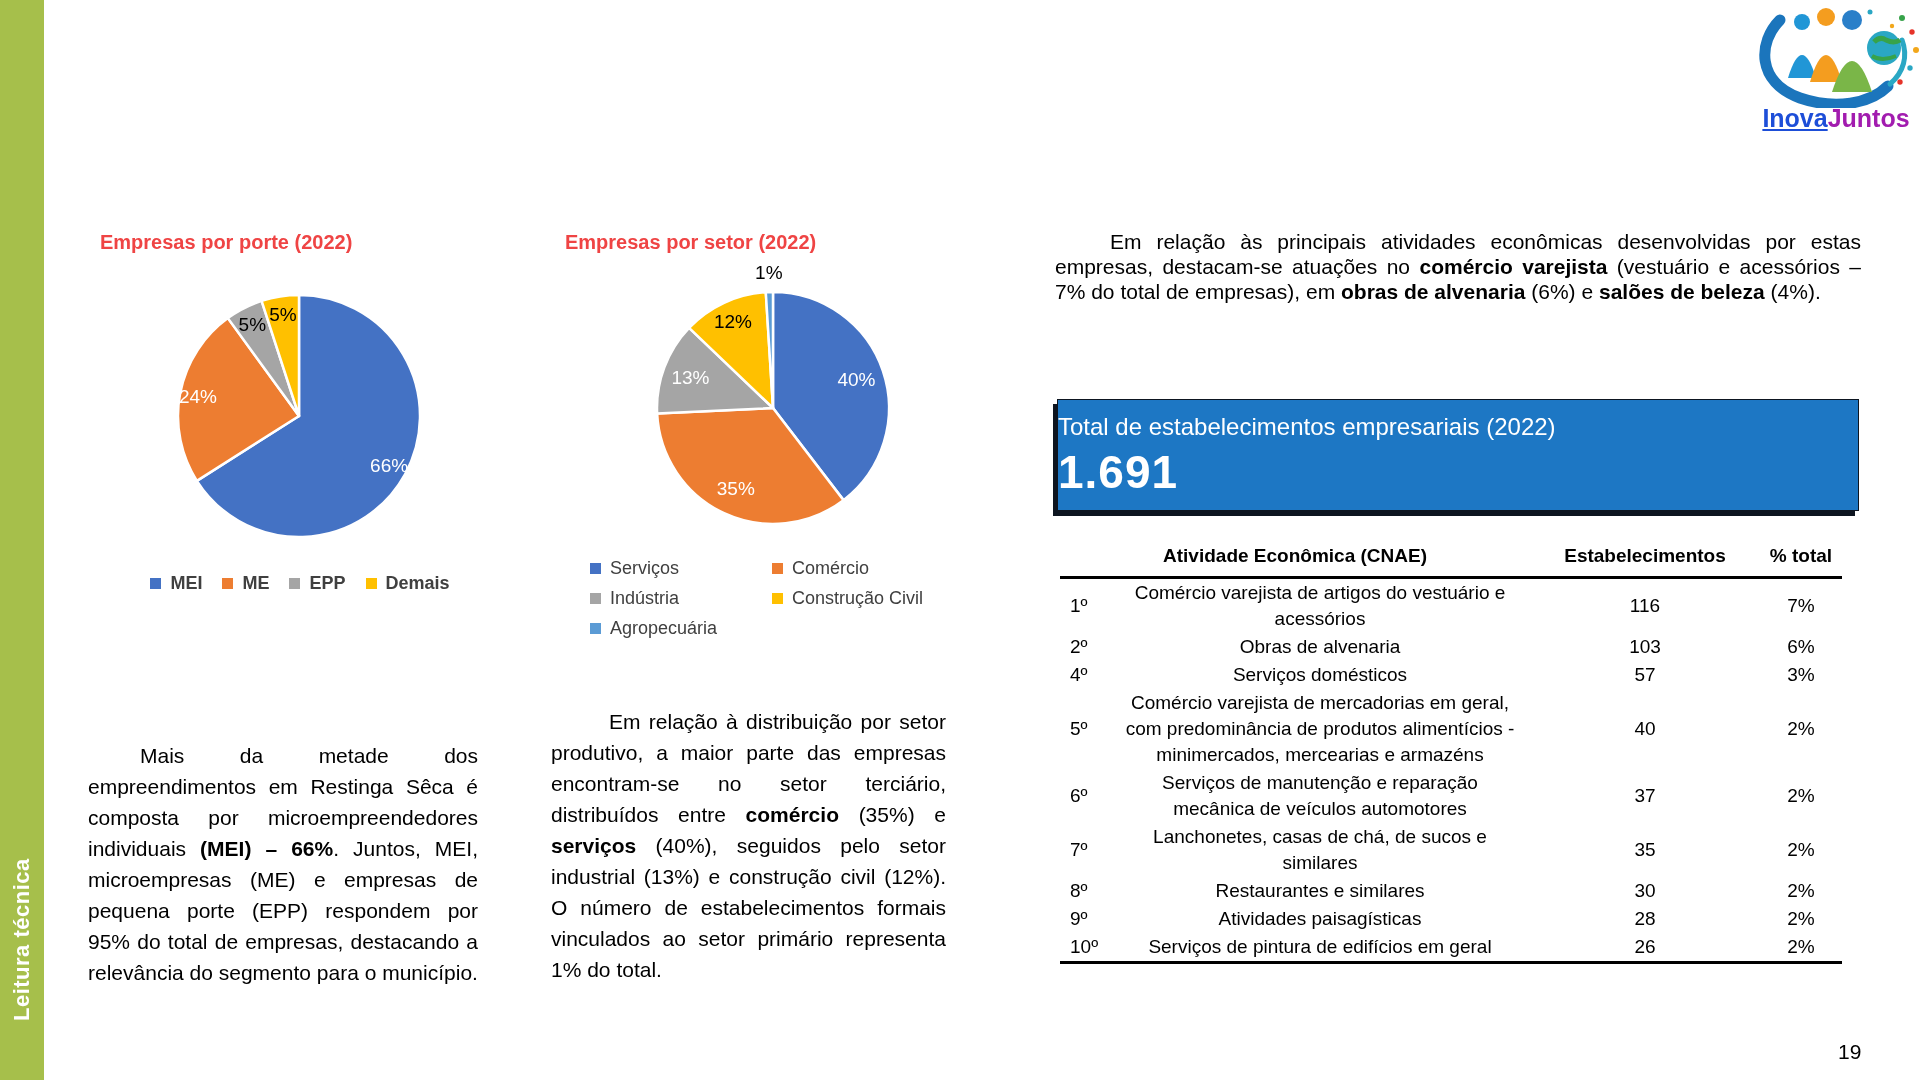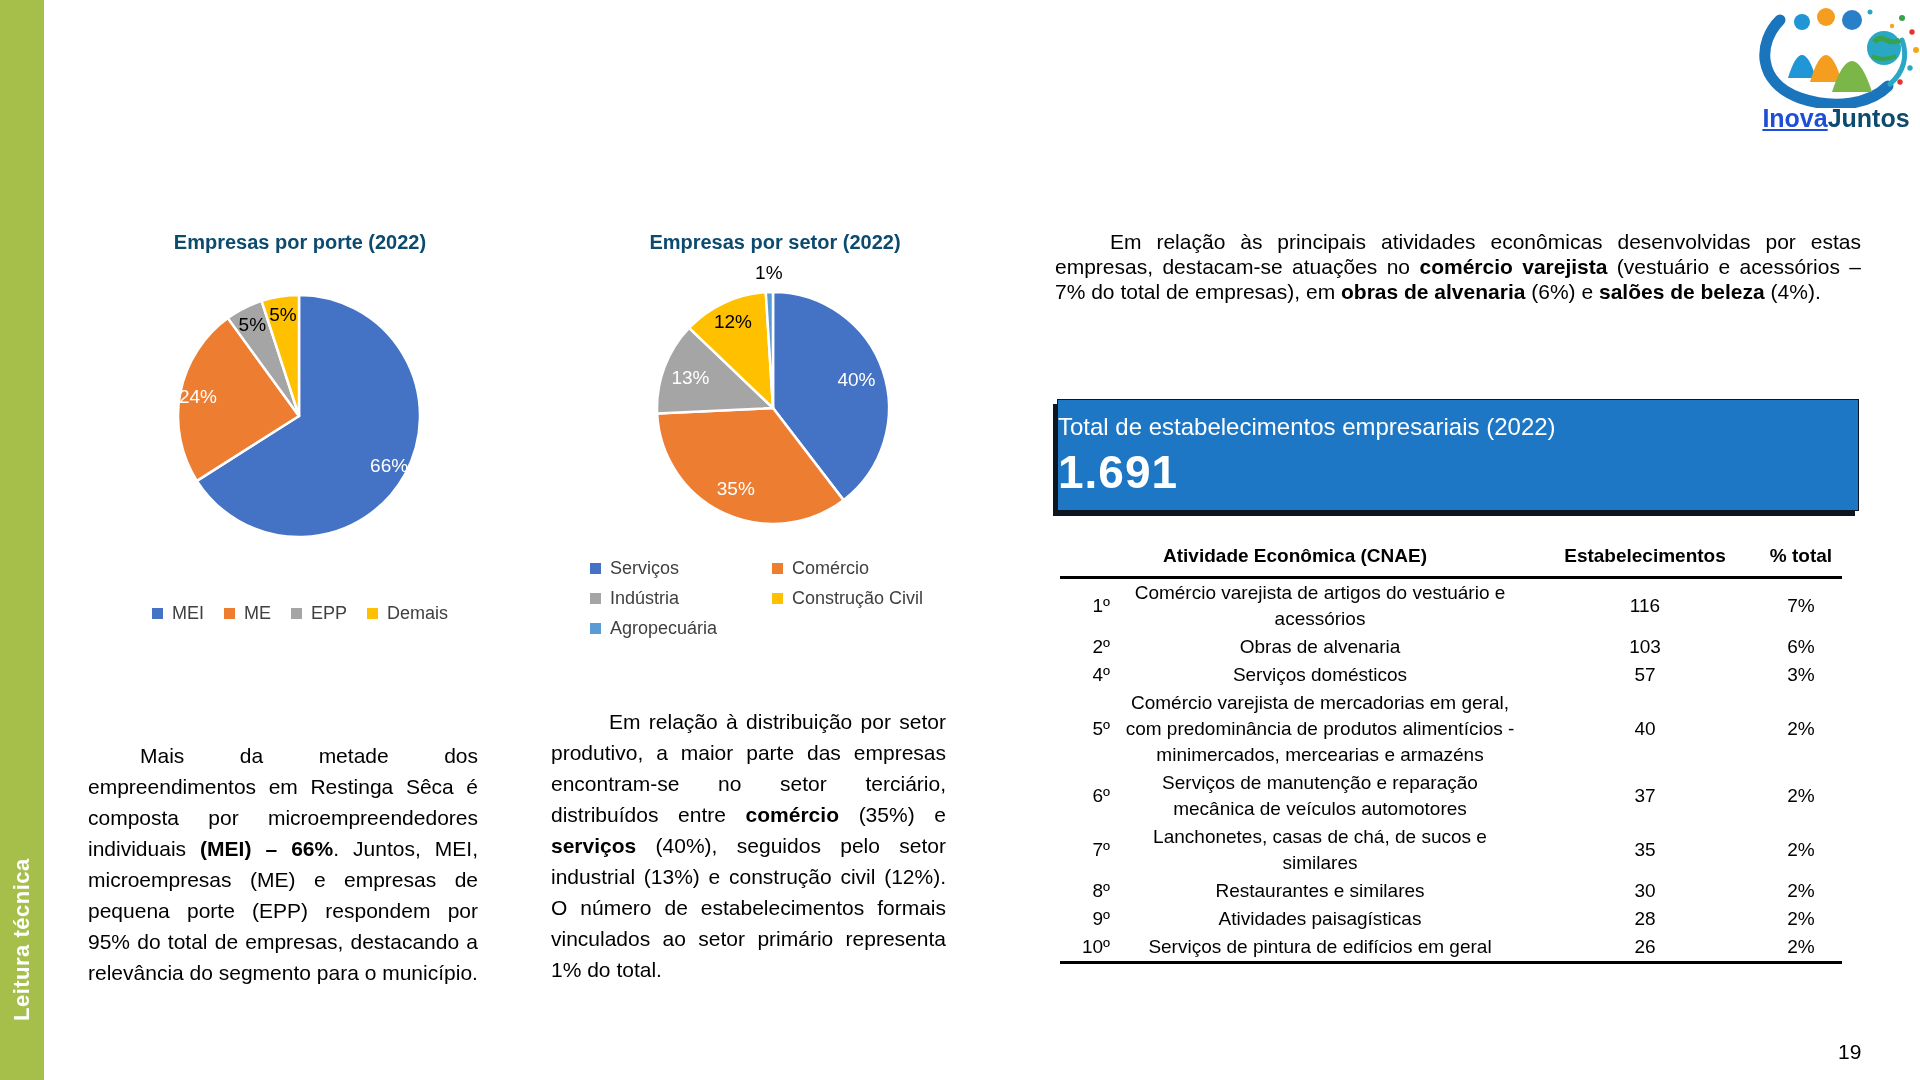--- a/index.html
+++ b/index.html
@@ -11,26 +11,26 @@
 
   
   .sideband{left:0;top:0;width:44px;height:1080px;background:#a6bf4b;}
   .sideband-label{
     left:0;top:840px;width:44px;height:200px;display:flex;align-items:center;justify-content:center;
     writing-mode:vertical-rl;transform:rotate(180deg);
     color:#fff;font-weight:700;font-size:22px;letter-spacing:.5px;
   }
 
   
-  .pie-title{font-weight:700;font-size:20px;text-align:center;color:#0c4a6e;}
+  .pie-title{font-weight:700;font-size:20px;color:#ef4444;}
   .pie-title-1{left:100px;top:231px;width:400px;}
   .pie-title-2{left:565px;top:231px;width:420px;}
 
   
-  .legend-row{left:100px;top:603px;width:400px;display:flex;justify-content:center;gap:20px;}
+  .legend-row{left:100px;top:573px;width:400px;display:flex;justify-content:center;gap:20px;font-weight:bold;}
   .legend-grid{left:590px;top:558px;width:400px;display:grid;grid-template-columns:182px auto;row-gap:9px;column-gap:0;}
   .legend-item{display:flex;align-items:center;gap:9px;font-size:18px;color:#404040;white-space:nowrap;}
   .legend-marker{width:11px;height:11px;display:inline-block;flex:0 0 11px;}
 
   
   .para{font-size:21px;line-height:31px;text-align:justify;}
   .para-left{left:88px;top:740px;width:390px;text-indent:52px;}
   .para-mid{left:551px;top:706px;width:395px;text-indent:58px;}
   .para-right{left:1055px;top:229px;width:806px;font-size:21px;line-height:25px;text-indent:55px;}
 
@@ -40,32 +40,32 @@
     border:1px solid #0d1520;box-shadow:-4px 5px 0 0 #0d1520;box-sizing:border-box;
   }
   .banner-title{font-size:24px;margin-top:13px;}
   .banner-value{font-size:46px;font-weight:700;margin-top:4px;letter-spacing:1px;}
 
   
   .cnae-wrap{left:1060px;top:545px;width:782px;}
   table.cnae{border-collapse:collapse;width:782px;border-bottom:3px solid #000;}
   table.cnae thead th{font-weight:700;font-size:19px;padding:0 0 9px 0;border-bottom:3px solid #000;}
   table.cnae td{font-size:19px;line-height:26px;text-align:center;vertical-align:middle;padding:1px 0;}
-  table.cnae td.rank{text-align:right;padding-left:10px;white-space:nowrap;}
+  table.cnae td.rank{text-align:left;padding-left:10px;white-space:nowrap;}
   table.cnae td.act{padding:1px 12px;}
   .col-rank{width:50px;}.col-act{width:420px;}.col-est{width:230px;}.col-pct{width:82px;}
 
   
   .page-num{left:1838px;top:1040px;width:60px;font-size:21px;}
 
   
   .logo{left:1750px;top:4px;width:172px;height:104px;}
   .logo-text{left:1750px;top:104px;width:172px;text-align:center;font-size:25px;font-weight:700;white-space:nowrap;}
   .logo-text .p1{color:#1d4ed8;text-decoration:underline;}
-  .logo-text .p2{color:#0c4a6e;}
+  .logo-text .p2{color:#a21caf;}
 </style>
 </head>
 <body>
 
 <div class="abs sideband"></div>
 <div class="abs sideband-label">Leitura técnica</div>
 
 <svg class="abs logo" viewBox="0 0 172 104" aria-hidden="true">
   <path d="M 30 16 C 8 38 6 78 50 94 C 85 106 120 100 138 82" fill="none" stroke="#1b75bc" stroke-width="11" stroke-linecap="round"></path>
   <path d="M 140 80 C 154 68 158 52 152 36" fill="none" stroke="#2aa7c4" stroke-width="5" stroke-linecap="round"></path>

